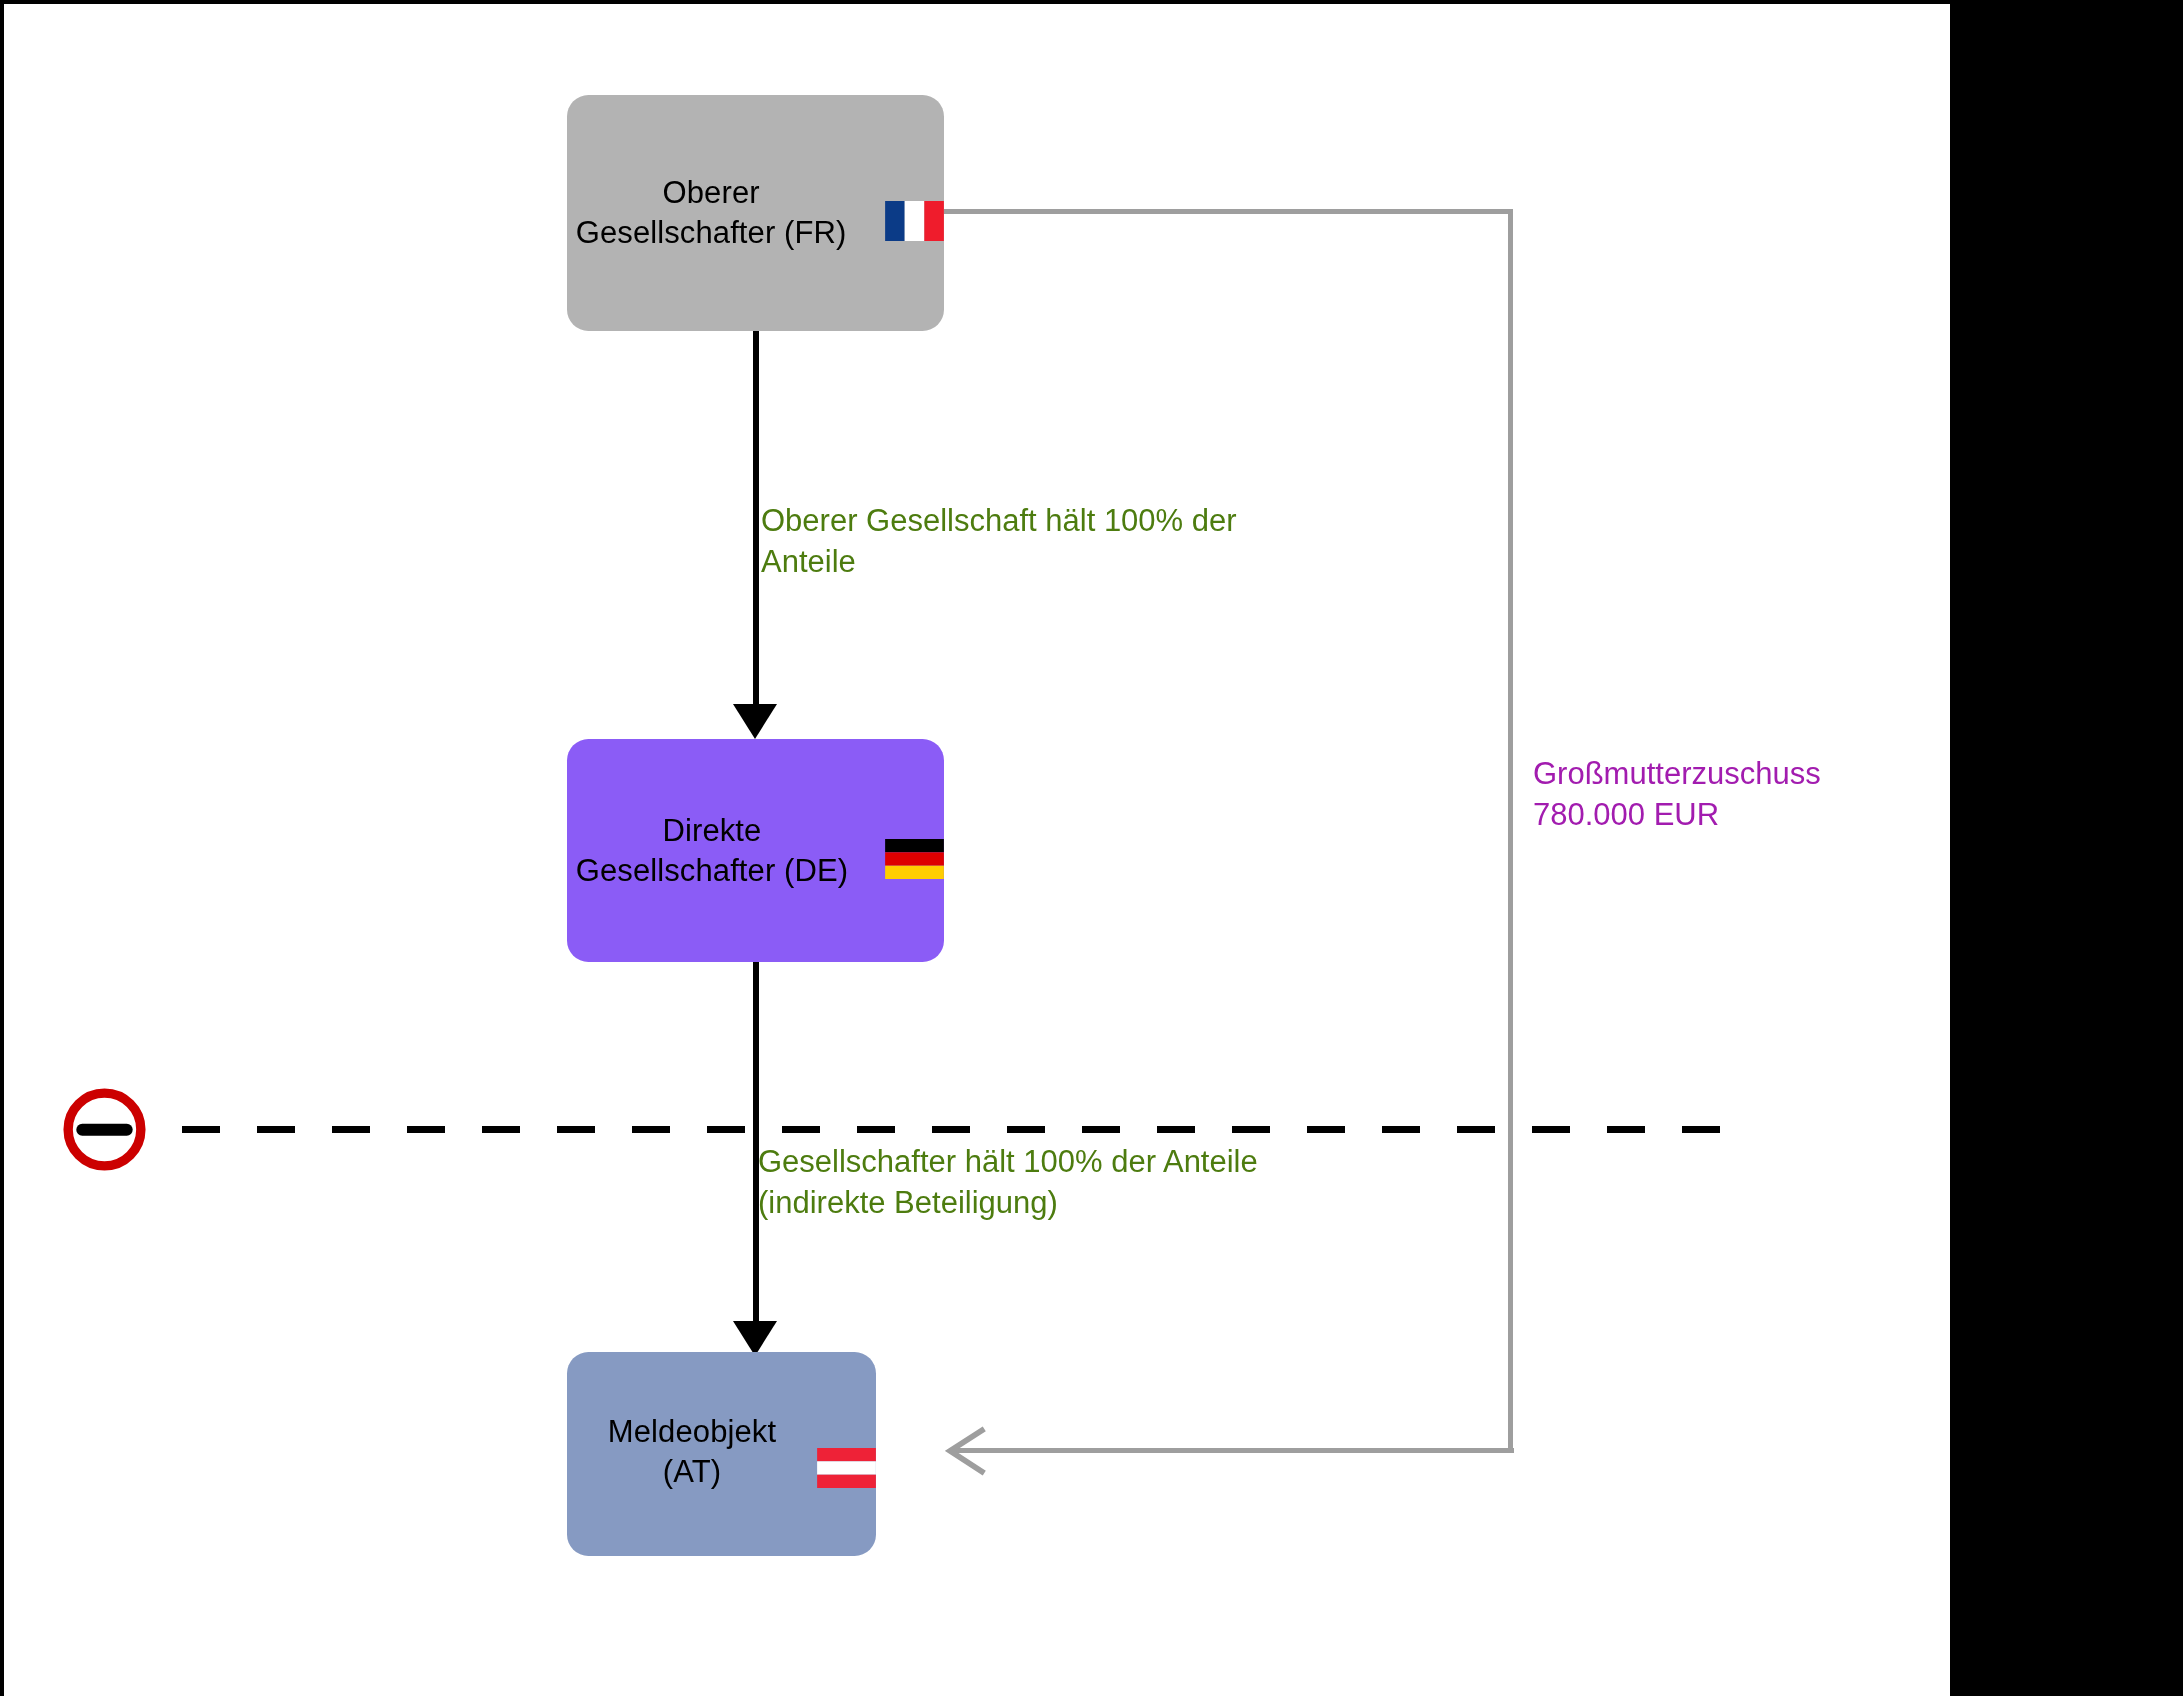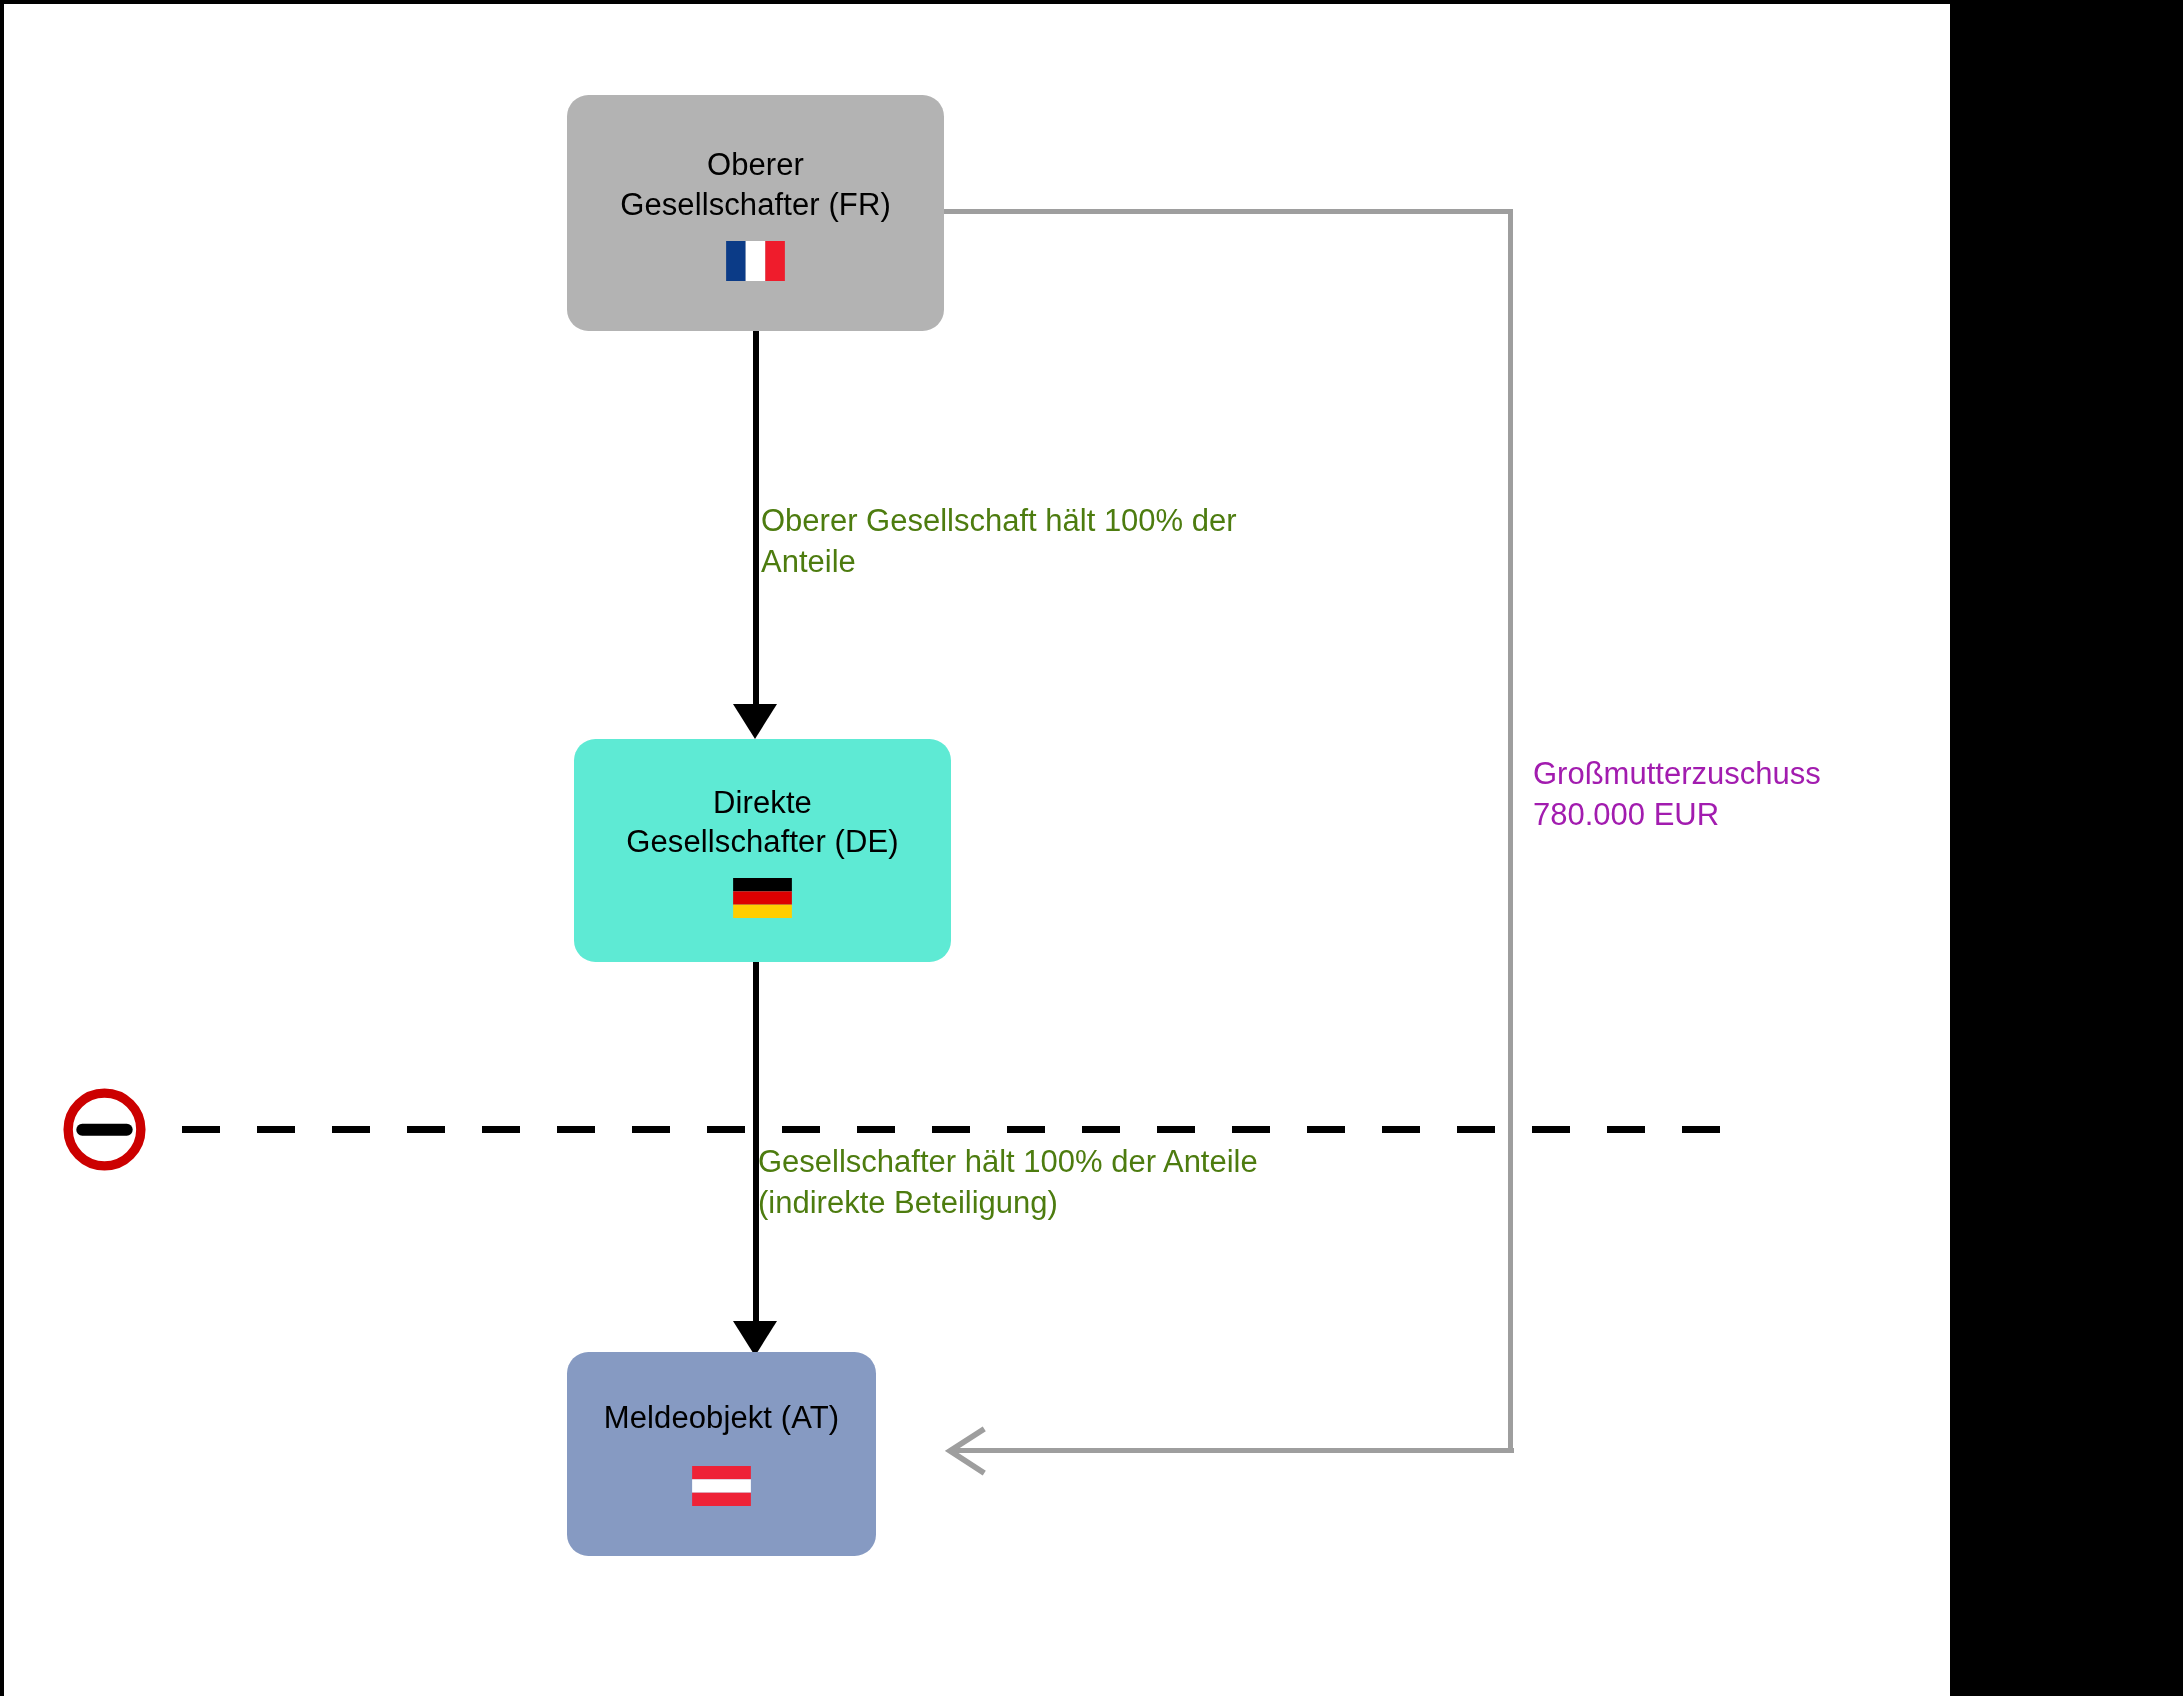--- a/index.html
+++ b/index.html
@@ -38,43 +38,43 @@
     left: 1950px; top: 0;
     width: 234px; height: 1696px;
     background: #000000;
   }
 
   
   .node {
     position: absolute;
     border-radius: 21.4px;
     display: flex;
-    flex-direction: column;
+    flex-direction: row;
     align-items: center;
-    justify-content: center;
+    justify-content: space-between;
     box-sizing: border-box;
     text-align: center;
   }
   .node-title {
     color: #000000;
     font-size: 31px;
     line-height: 1.28;
     letter-spacing: 0.1px;
     white-space: pre-line;
     padding: 0 8.8px;
   }
   .flag {
     margin-top: 16.3px;
     width: 59px;
     height: 40px;
     display: block;
   }
 
   #node-upper  { left: 567px;  top: 95px;  width: 377px; height: 236px; background: #b3b3b3; }
-  #node-direct { left: 567px;  top: 739px; width: 377px; height: 223px; background: #5eead4; margin-left: 7px; }
+  #node-direct { left: 567px;  top: 739px; width: 377px; height: 223px; background: #8b5cf6; }
   #node-target { left: 567px;  top: 1352px; width: 309px; height: 204px; background: #869ac2; }
 
   #node-target .node-title { margin-top: -3.8px; }
   #node-target .flag { margin-top: 28px; }
 
   
   .arrow-line {
     position: absolute;
     width: 5.7px;
     background: #000000;

